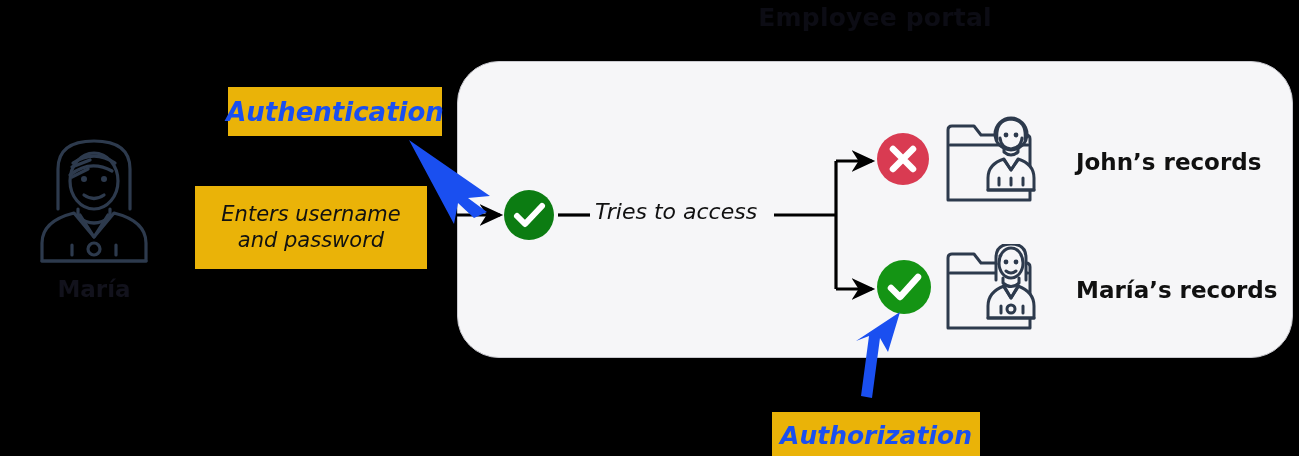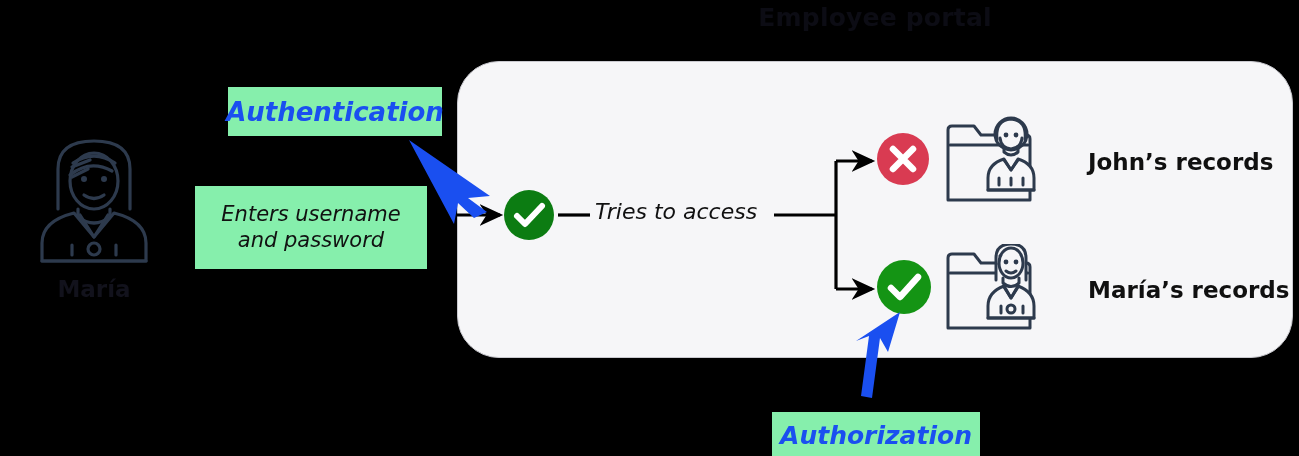--- a/index.html
+++ b/index.html
@@ -64,21 +64,21 @@
     text-align: center;
     font-size: 23px;
     font-weight: bold;
     color: #12121c;
     white-space: nowrap;
   }
 
   
   .callout {
     position: absolute;
-    background: #86efac;
+    background: #eab308;
     box-sizing: border-box;
     display: flex;
     align-items: center;
     justify-content: center;
     text-align: center;
   }
   .callout-auth {
     left: 228px;
     top: 87px;
     width: 214px;
@@ -137,21 +137,21 @@
     position: absolute;
     display: flex;
     align-items: center;
   }
   .record-john  { left: 944px; top: 116px; }
   .record-maria { left: 944px; top: 244px; }
   .record-label {
     font-size: 23px;
     font-weight: bold;
     color: #101010;
-    margin-left: 44px;
+    margin-left: 32px;
     white-space: nowrap;
   }
 
   
   .overlay {
     position: absolute;
     left: 0; top: 0;
     width: 1299px;
     height: 456px;
     pointer-events: none;

